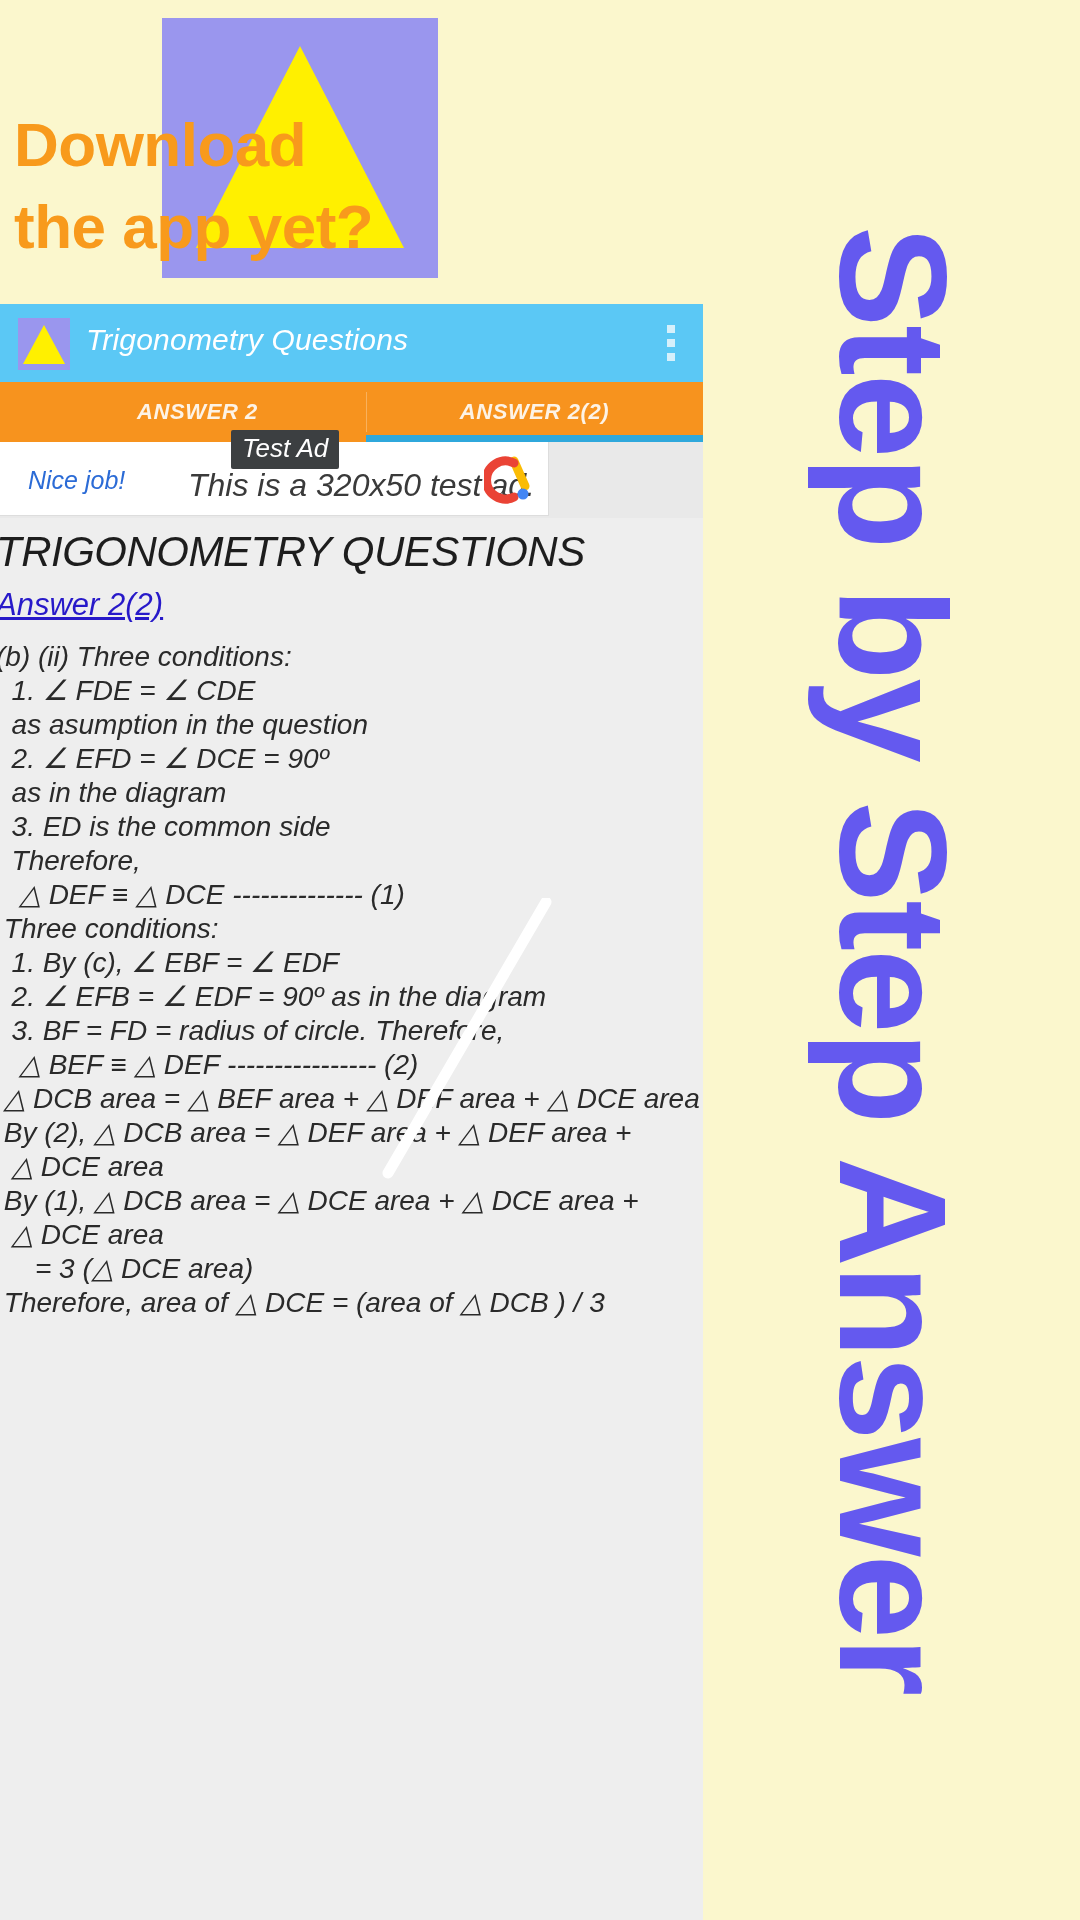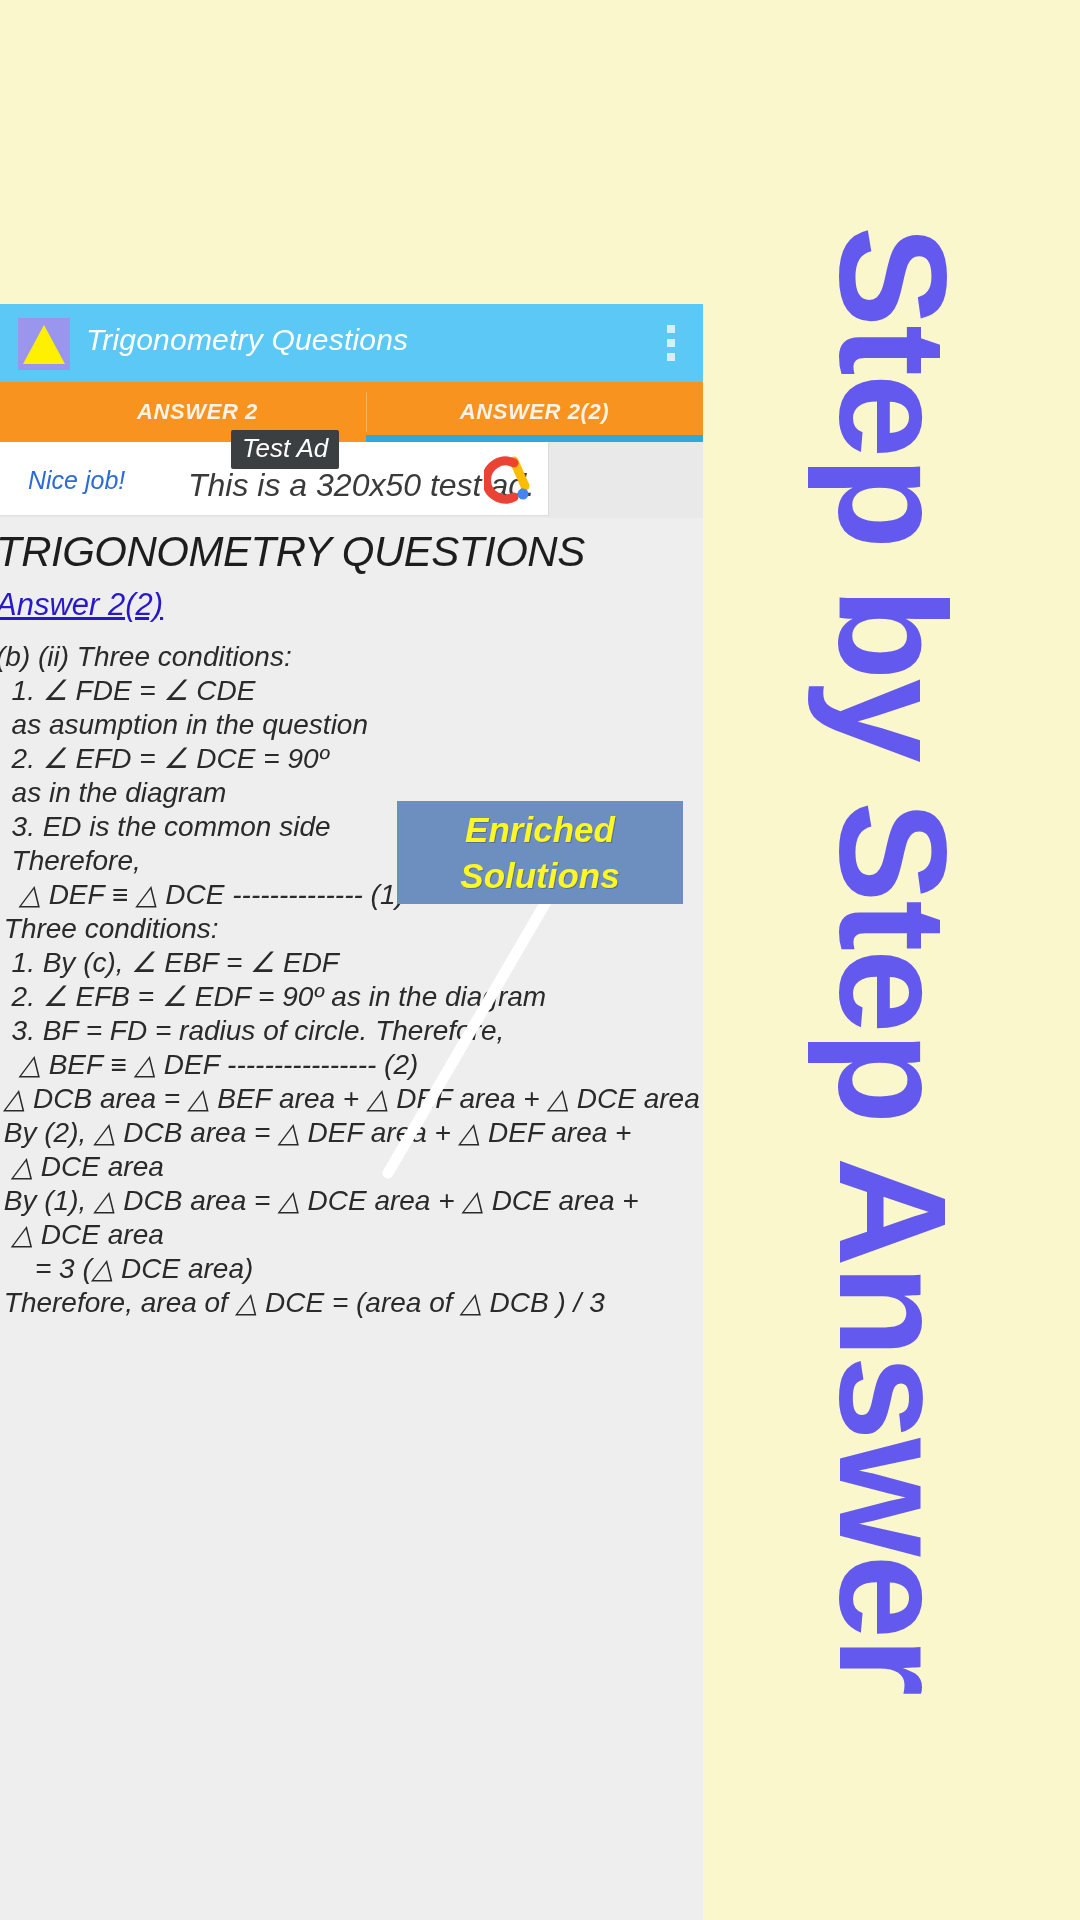--- a/index.html
+++ b/index.html
@@ -296,20 +296,27 @@
     font-weight: bold;
     color: #6459ef;
     letter-spacing: -2px;
   }
 </style>
 </head>
 <body>
 
 <div id="page">
 
+  <div class="promo-area">
+    <div class="promo-logo-box">
+      <div class="promo-logo-tri"></div>
+    </div>
+    <div class="promo-text">Download
+the app yet?</div>
+  </div>
 
   <div class="app-frame">
 
     <div class="action-bar">
       <div class="app-icon">
         <div class="app-icon-tri"></div>
       </div>
       <div class="app-title">Trigonometry Questions</div>
       <div class="overflow-menu">
         <i></i>
@@ -361,24 +368,20 @@
   △ DCE area
  By (1), △ DCB area = △ DCE area + △ DCE area +
   △ DCE area
      = 3 (△ DCE area)
  Therefore, area of △ DCE = (area of △ DCB ) / 3</div>
 
       <svg class="callout-pointer" viewBox="0 0 176 290">
         <path d="M168 4 L10 275" stroke="#ffffff" stroke-width="11" stroke-linecap="round" fill="none"></path>
       </svg>
 
-      <div class="callout">
-        <span>Enriched</span>
-        <span>Solutions</span>
-      </div>
     </div>
 
   </div>
 
   <div class="side-banner">
     <div class="side-banner-text">Step by Step Answer</div>
   </div>
 
 </div>
 

